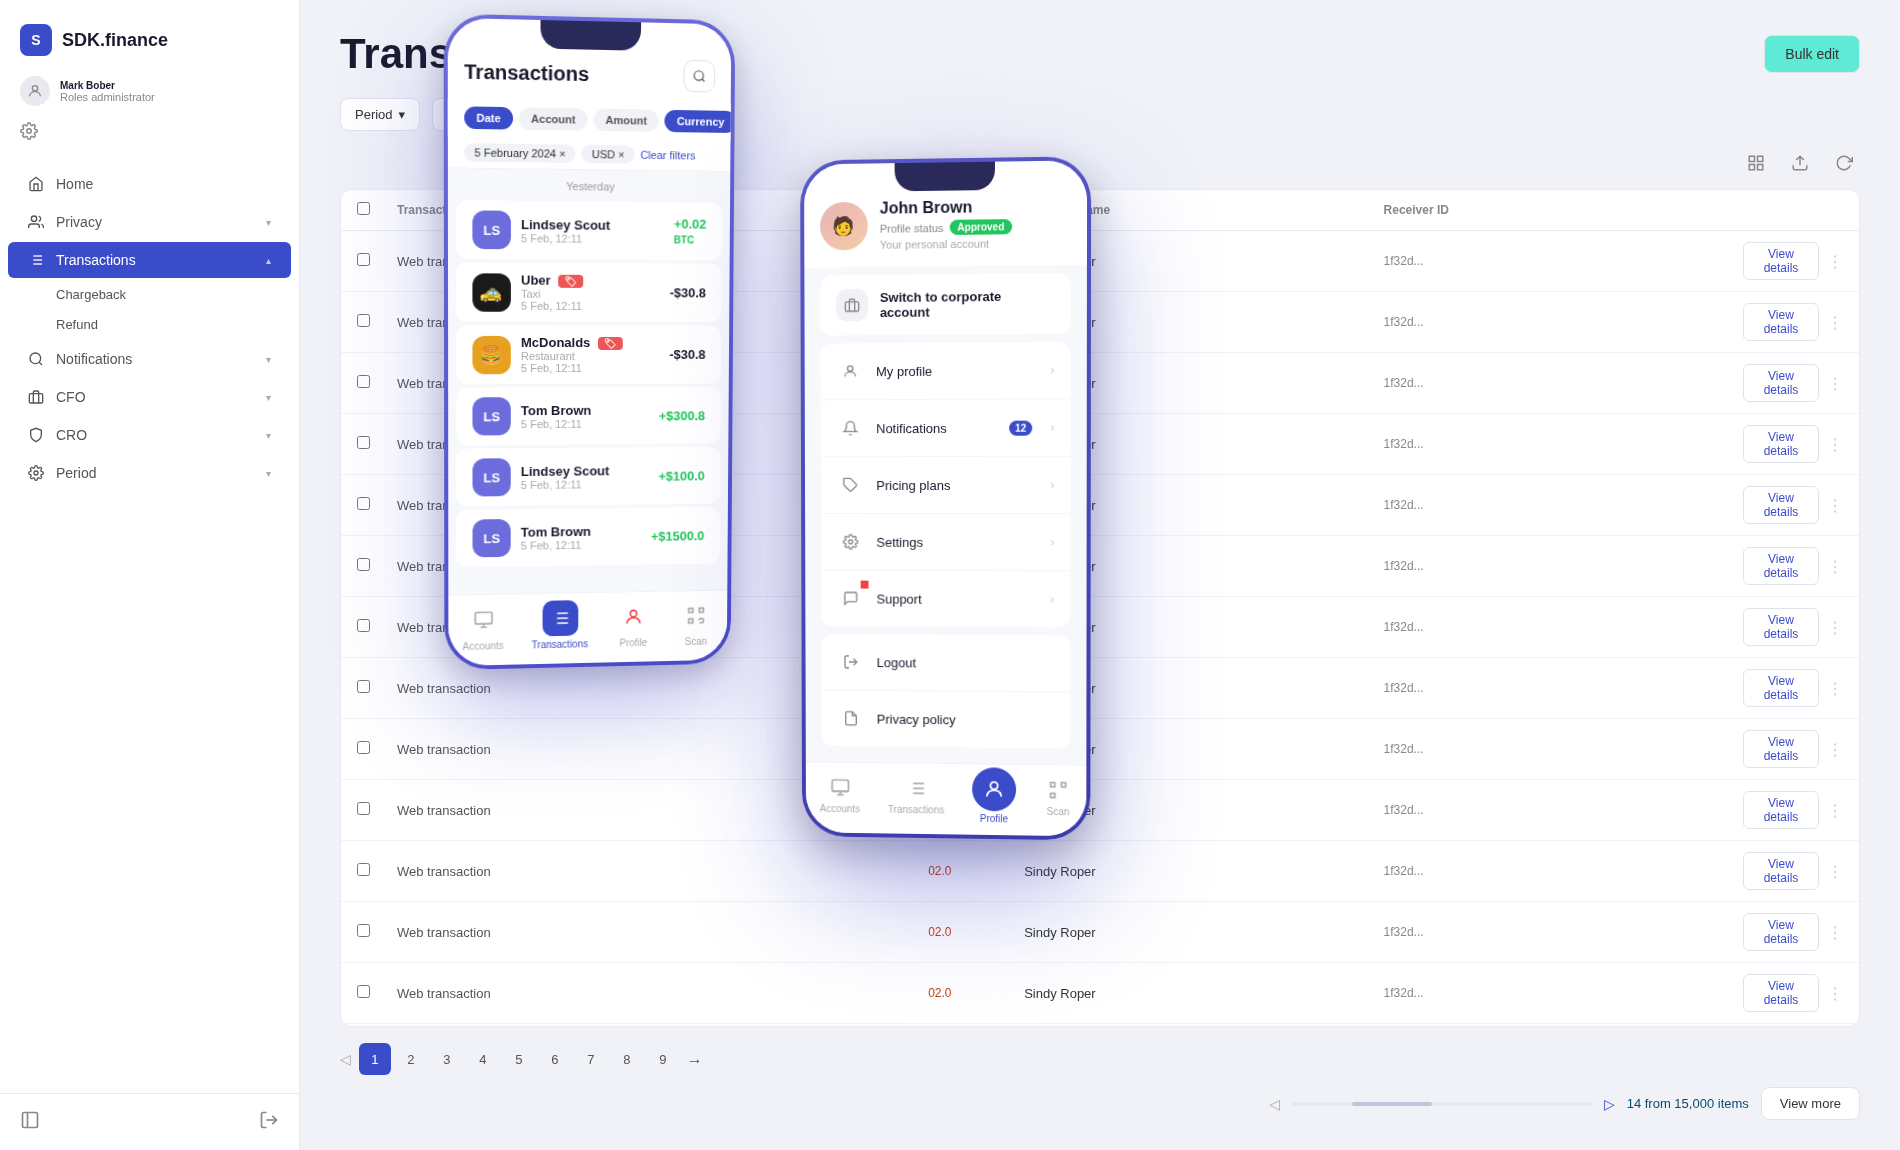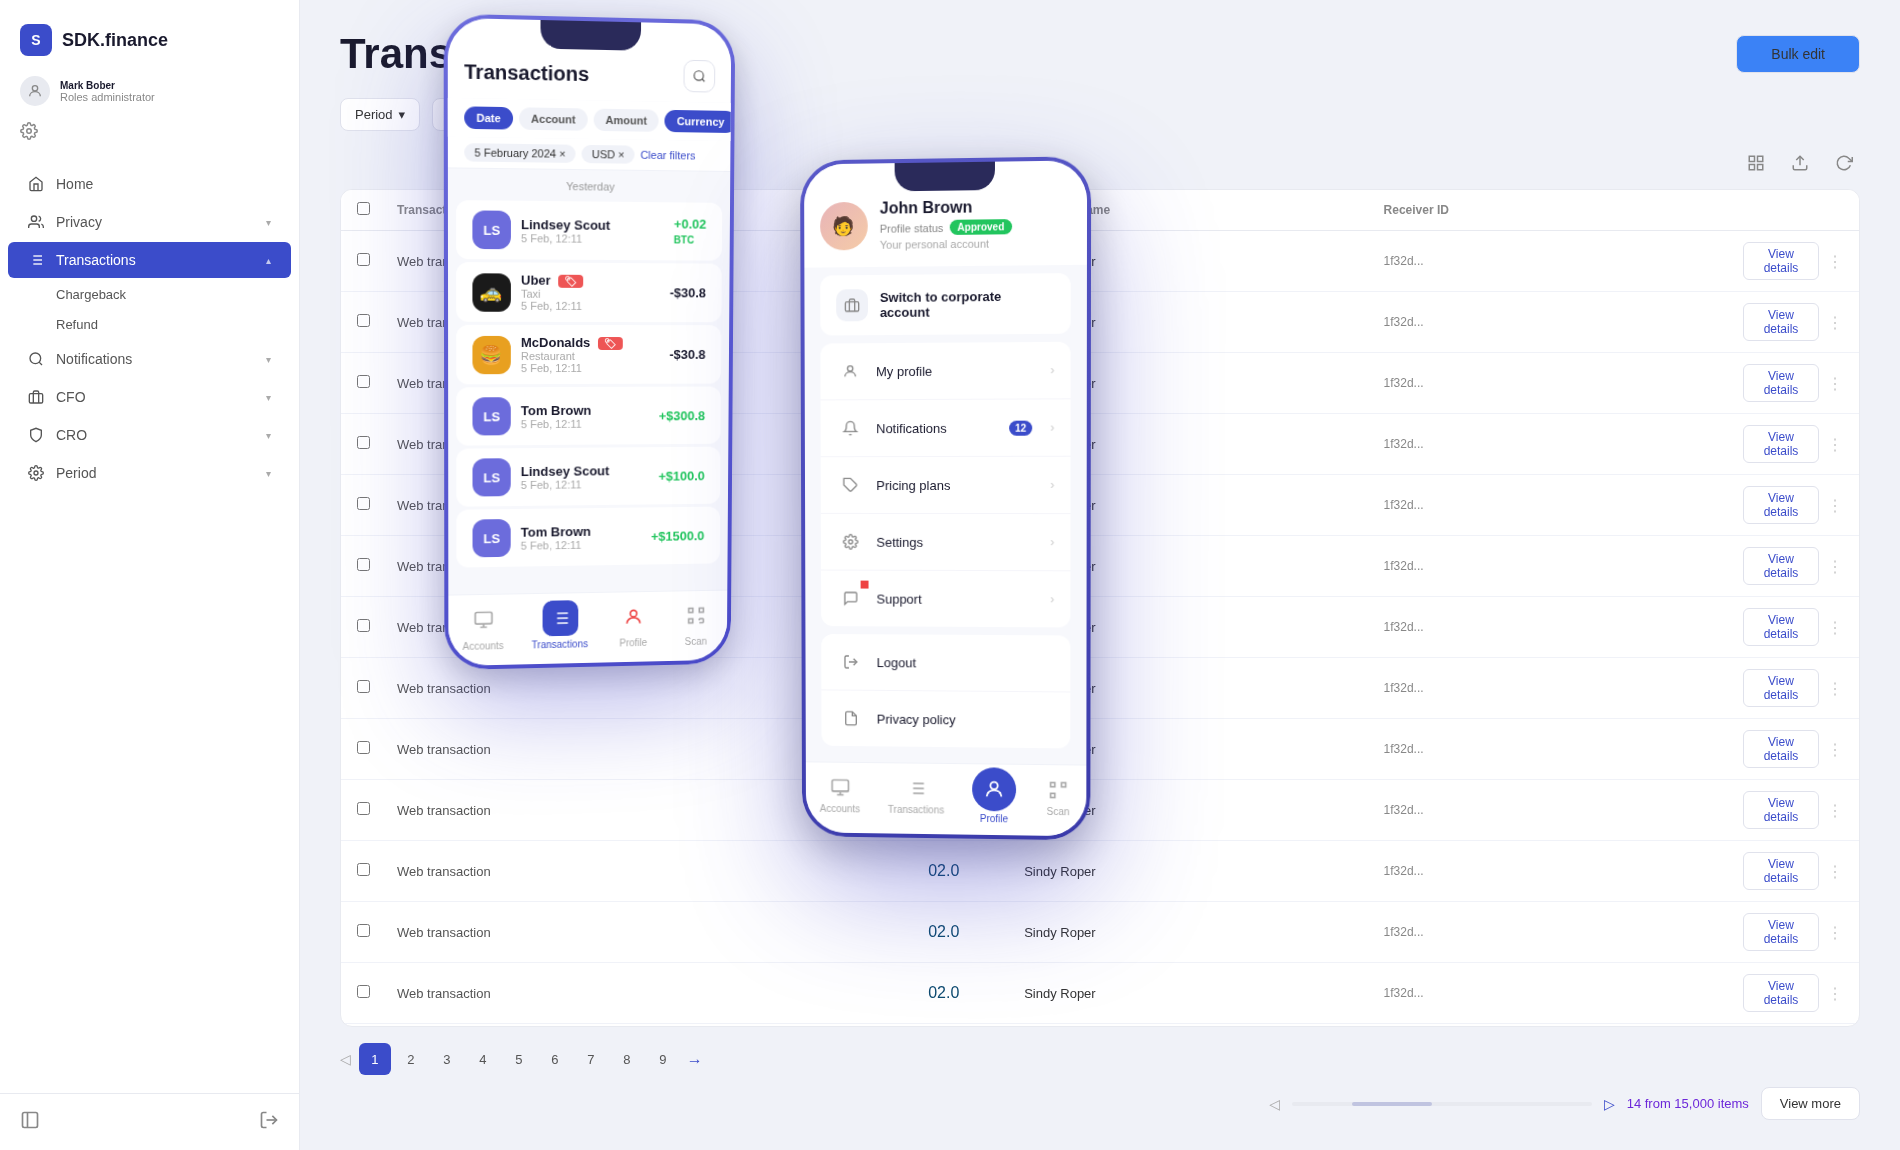--- a/index.html
+++ b/index.html
@@ -109,24 +109,24 @@
       overflow: hidden;
       padding: 30px 40px;
       position: relative;
     }
     .page-header {
       display: flex; align-items: center; justify-content: space-between;
       margin-bottom: 20px;
     }
     .page-title { font-size: 42px; font-weight: 700; color: #1a1a2e; }
     .bulk-edit-btn {
-      background: #3b82f6;
+      background: #5eead4;
       border: 1px solid #e0e2ec;
       border-radius: 8px;
-      padding: 10px 34px;
+      padding: 10px 20px;
       font-size: 14px;
       color: #333;
       cursor: pointer;
     }
 
     
     .filters-row {
       display: flex; align-items: center; gap: 12px;
       margin-bottom: 16px;
     }
@@ -182,21 +182,21 @@
       padding: 11px 16px;
       border-bottom: 1px solid #f0f2f8;
       font-size: 13px;
       color: #333;
       gap: 16px;
     }
     .table-row:last-child { border-bottom: none; }
     .td-check { width: 24px; }
     .td-check input[type=checkbox] { accent-color: #3b4cca; }
     .td-type { flex: 1.5; color: #555; }
-    .td-date { width: 80px; color: #0c4a6e; font-size: 16px; }
+    .td-date { width: 80px; color: #c2410c; font-size: 12px; }
     .td-receiver { flex: 1; color: #333; }
     .td-receiverid { flex: 1; color: #888; font-size: 12px; }
     .td-actions { width: 100px; display: flex; align-items: center; gap: 8px; }
     .view-details-btn {
       background: none;
       border: 1px solid #e0e2ec;
       border-radius: 6px;
       padding: 4px 10px;
       font-size: 12px;
       color: #3b4cca;
@@ -489,21 +489,21 @@
     .p2-bnav-item.active-profile { color: #3b4cca; }
     .show-more-btn {
       background: #fff;
       border: 1px solid #e0e2ec;
       border-radius: 8px;
       padding: 8px 18px;
       font-size: 13px;
       color: #333;
       cursor: pointer;
     }
-    .items-count { font-size: 13px; color: #6d28d9; }
+    .items-count { font-size: 13px; color: #0c4a6e; }
 
     
     .scroll-bar-hint {
       height: 4px;
       background: #e8eaf0;
       border-radius: 2px;
       margin: 8px 0;
       position: relative;
     }
     .scroll-thumb {

